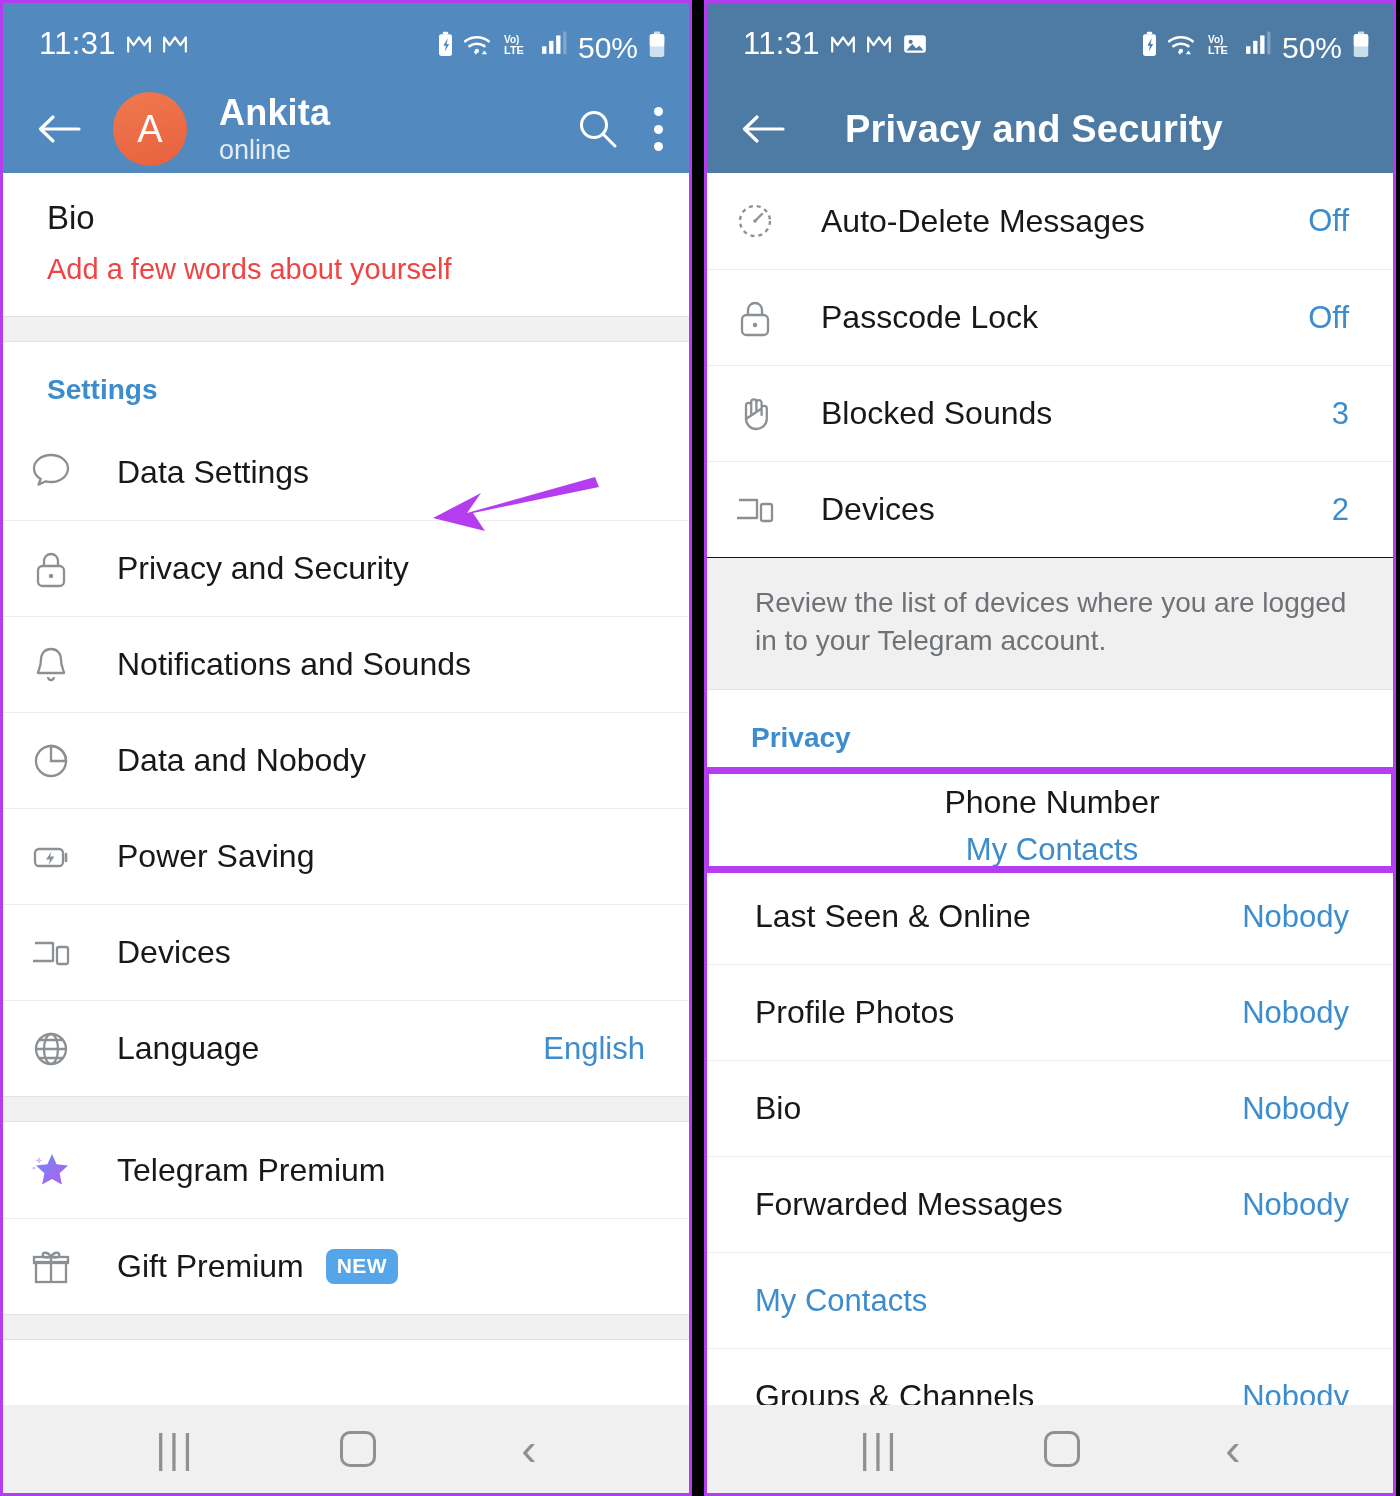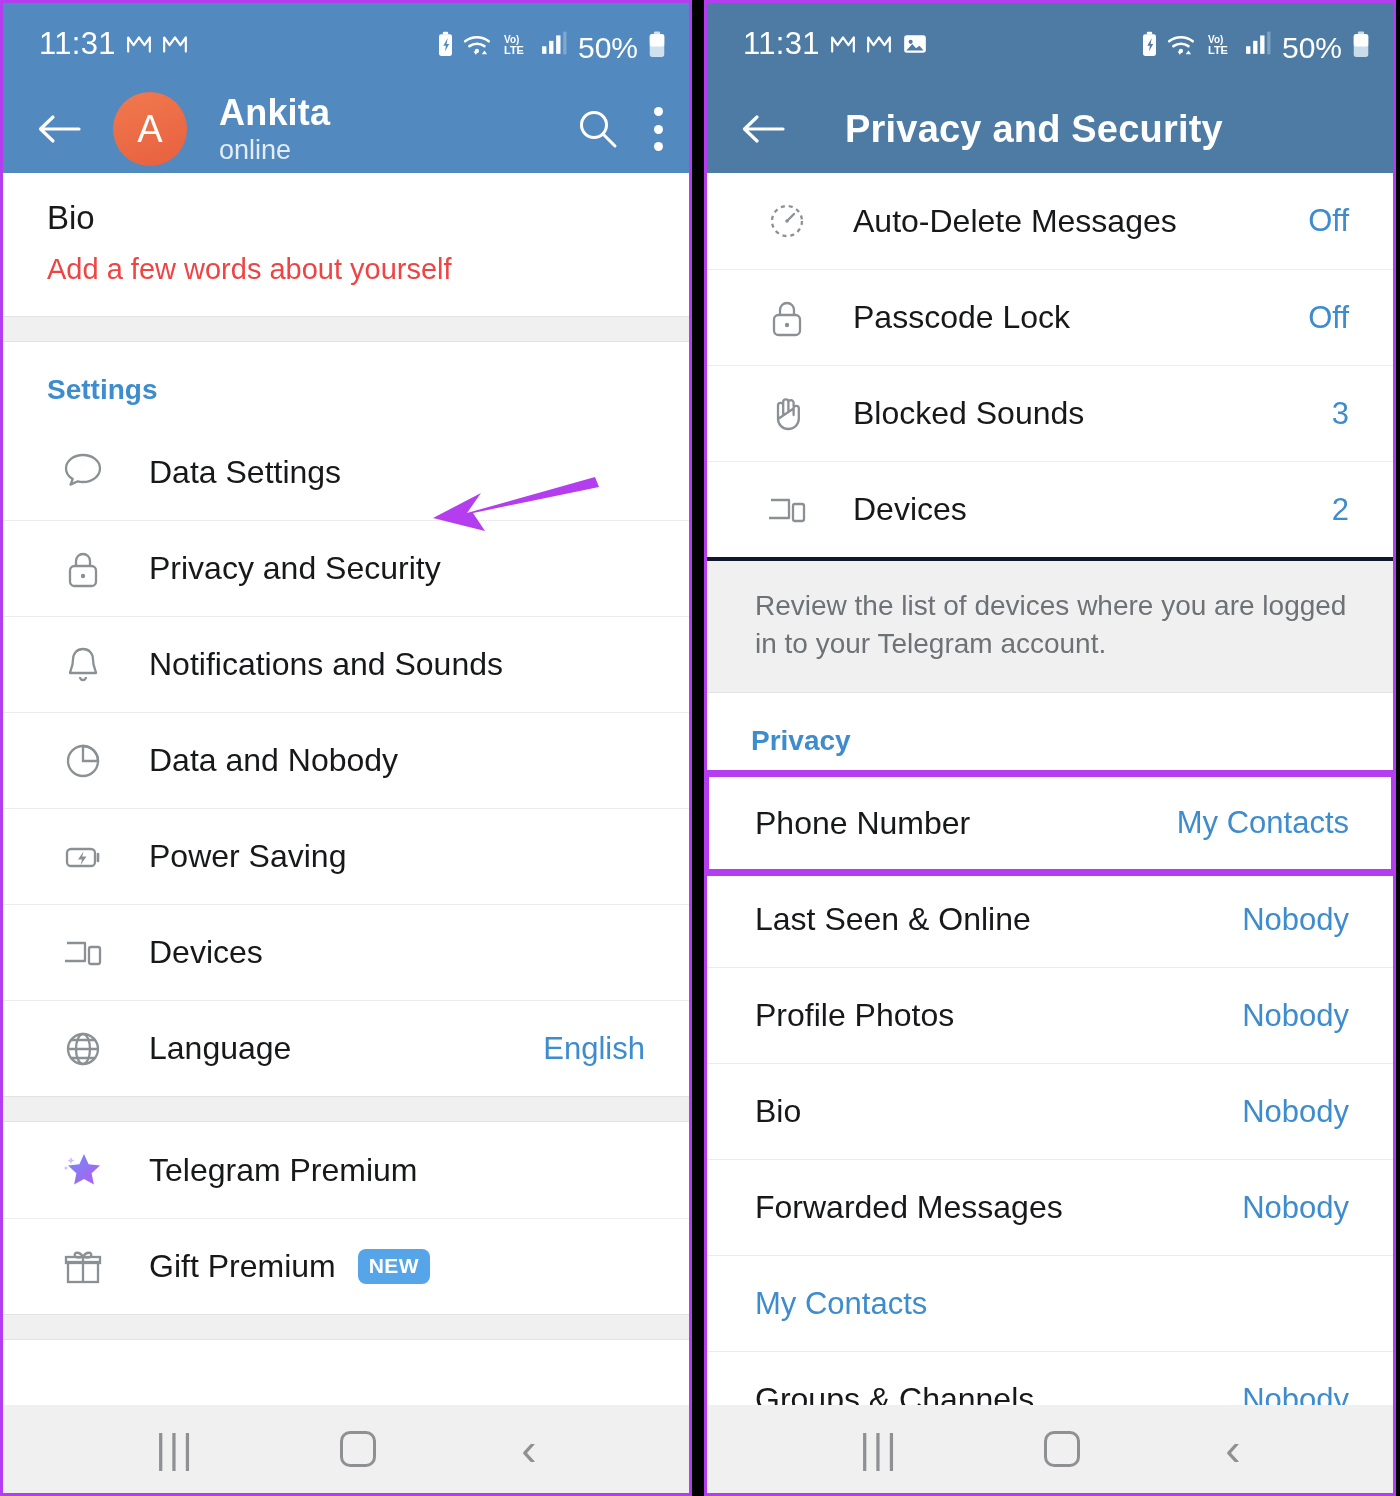--- a/index.html
+++ b/index.html
@@ -82,21 +82,21 @@
   .gap { background: #f0f0f0; height: 26px; border-top: 1px solid #e3e3e3; border-bottom: 1px solid #e3e3e3; }
 
   .section-head {
     font-size: 28px; font-weight: 700; color: #3d8ccd;
     padding: 32px 44px 18px 44px;
   }
 
   .row {
     display: flex; align-items: center;
     min-height: 96px;
-    padding: 0 44px 0 52px;
+    padding: 0 44px 0 20px;
     cursor: pointer;
   }
   .row + .row { border-top: 1px solid #ececec; }
   .row-ico { width: 56px; flex: none; display: flex; align-items: center; justify-content: center; }
   .row-ico svg { width: 46px; height: 46px; }
   .row-label {
     margin-left: 38px; font-size: 32px; color: #16181a;
     flex: 1; display: flex; align-items: center;
   }
   .row-value { font-size: 31px; color: #3d8ccd; }
@@ -107,24 +107,24 @@
     letter-spacing: .5px;
   }
 
   
   .row-plain { padding-left: 48px; }
   .row-plain .row-label { margin-left: 0; }
 
   .note {
     background: #f0f0f0; color: #6e7276; font-size: 28px; line-height: 1.34;
     padding: 26px 24px 30px 48px;
-    border-top: 4px solid #0f172a; border-bottom: 1px solid #e3e3e3;
-  }
-
-  .hl-box { outline: 7px solid #b43df0; outline-offset: -2px; }
+    border-top: 1px solid #0f172a; border-bottom: 1px solid #e3e3e3;
+  }
+
+  .hl-box { outline: 7px solid #b43df0; outline-offset: -2px; flex-direction: column; }
 
   
   .navbar {
     position: absolute; bottom: 0; left: 0; right: 0;
     height: 88px; background: #f0f0f0;
     display: flex; align-items: center; justify-content: space-around;
     padding: 0 80px;
   }
   .nav-ico { color: #8e9094; cursor: pointer; }
   .nav-recents { font-size: 40px; letter-spacing: 3px; }

